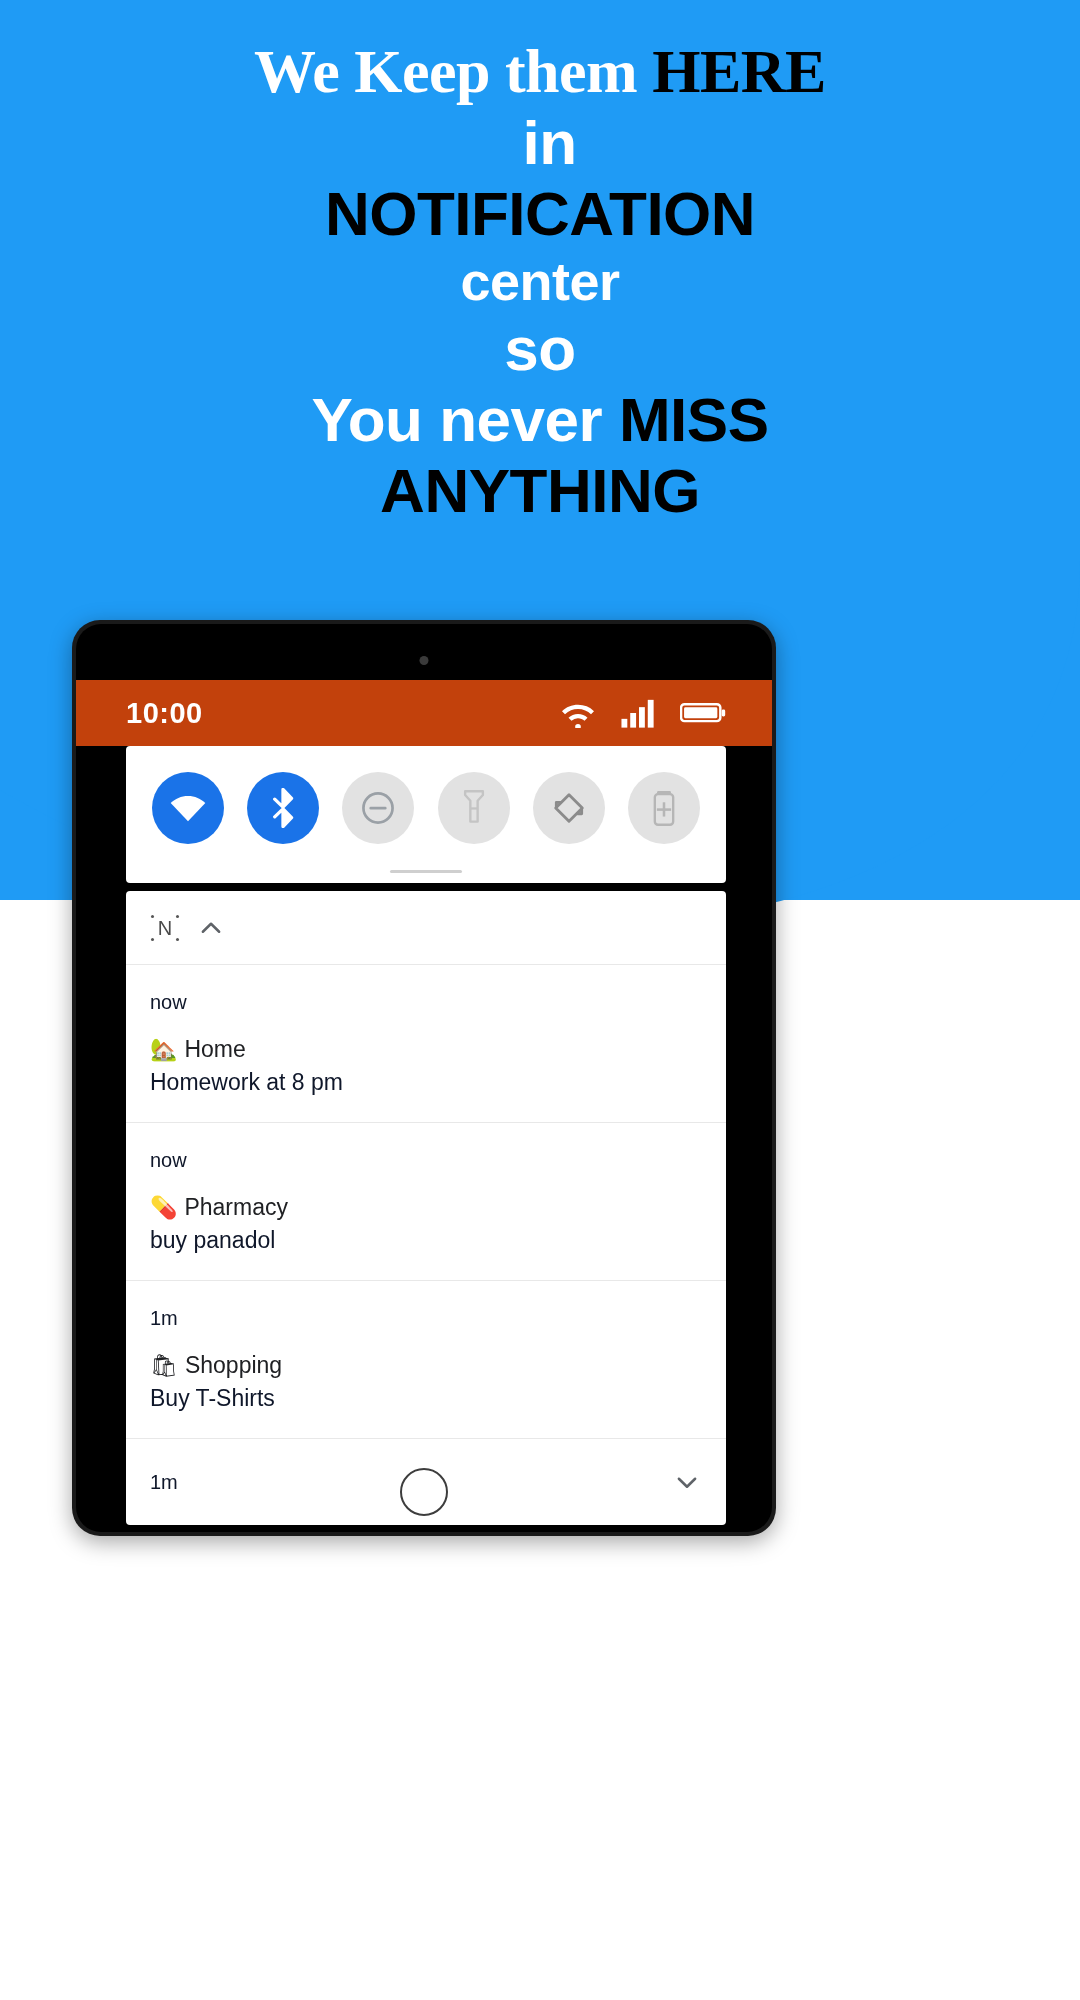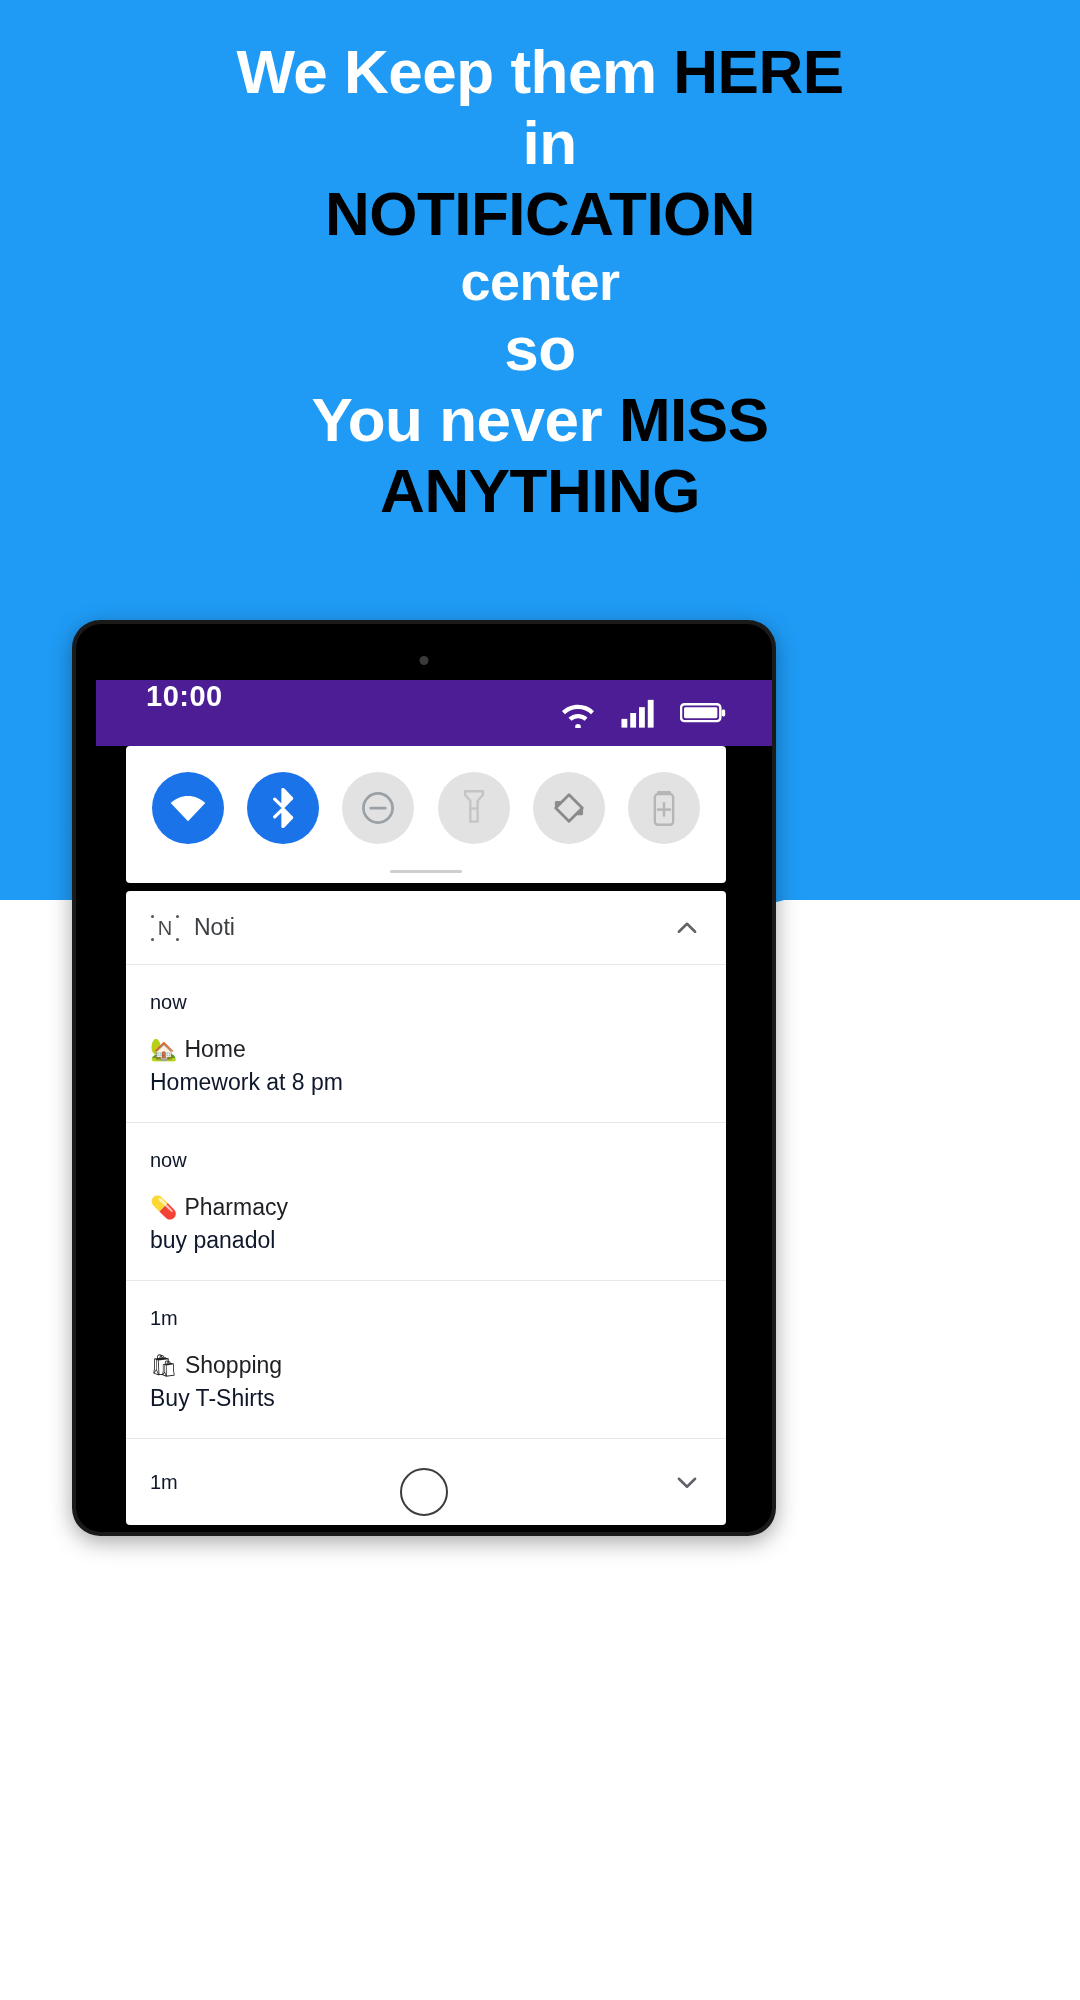--- a/index.html
+++ b/index.html
@@ -41,21 +41,21 @@
     z-index: 3;
     text-align: center;
     line-height: 1.02;
   }
   .hl-line {
     display: block;
     font-weight: 800;
     letter-spacing: -0.5px;
     padding: 4px 0;
   }
-  .hl-line.l1 { font-size: 62px; }
+  .hl-line.l1 { font-size: 62px; font-family: Liberation Serif, serif; }
   .hl-line.l2 { font-size: 62px; padding-left: 19px; }
   .hl-line.l3 { font-size: 62px; }
   .hl-line.l4 { font-size: 54px; }
   .hl-line.l5 { font-size: 62px; }
   .hl-line.l6 { font-size: 62px; }
   .hl-line.l7 { font-size: 62px; }
 
   .w { color: #ffffff; }
   .b { color: #000000; }
 
@@ -98,23 +98,23 @@
     height: 790px;
     background: #000000;
   }
 
   
   #statusbar {
     position: relative;
     height: 66px;
     padding: 0 46px 0 50px;
     display: flex;
+    align-items: center;
     justify-content: space-between;
-    background: #4c1d95;
-    margin-left: 20px;
+    background: #c2410c;
   }
   #clock {
     color: #ffffff;
     font-size: 29px;
     font-weight: 700;
     letter-spacing: 0.5px;
   }
   #status-icons {
     display: flex;
     align-items: center;
@@ -369,21 +369,20 @@
       <div id="noti-card">
 
         <div id="noti-header">
           <div id="app-icon">
             <span class="dot d1"></span>
               <span class="dot d2"></span>
             <span class="dot d3"></span>
               <span class="dot d4"></span>
             <span class="letter">N</span>
           </div>
-          <div id="app-name">Noti</div>
           <div class="chev">
             <svg width="30" height="30" viewBox="0 0 24 24">
               <path d="M5.5 15 L12 8.6 L18.5 15" fill="none" stroke="#5f6368" stroke-width="2" stroke-linecap="round" stroke-linejoin="round"></path>
             </svg>
           </div>
         </div>
 
         <div class="noti-row">
           <div class="noti-time">now</div>
           <div class="noti-title">

